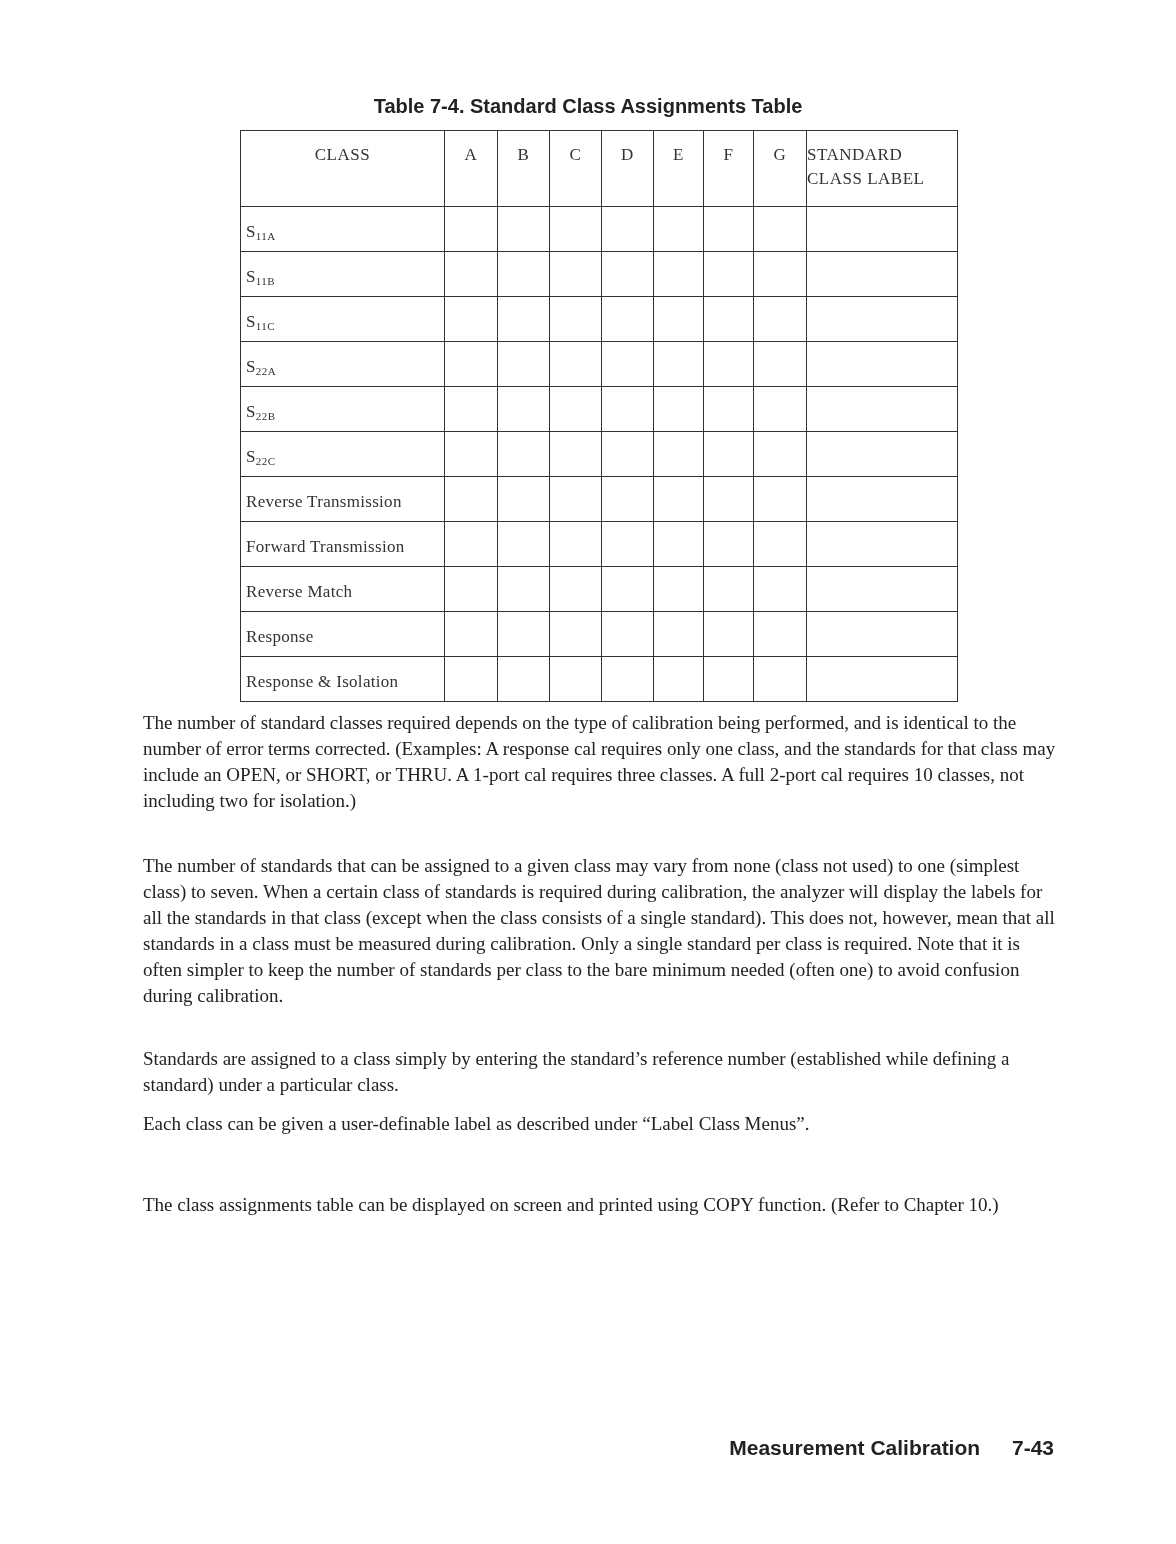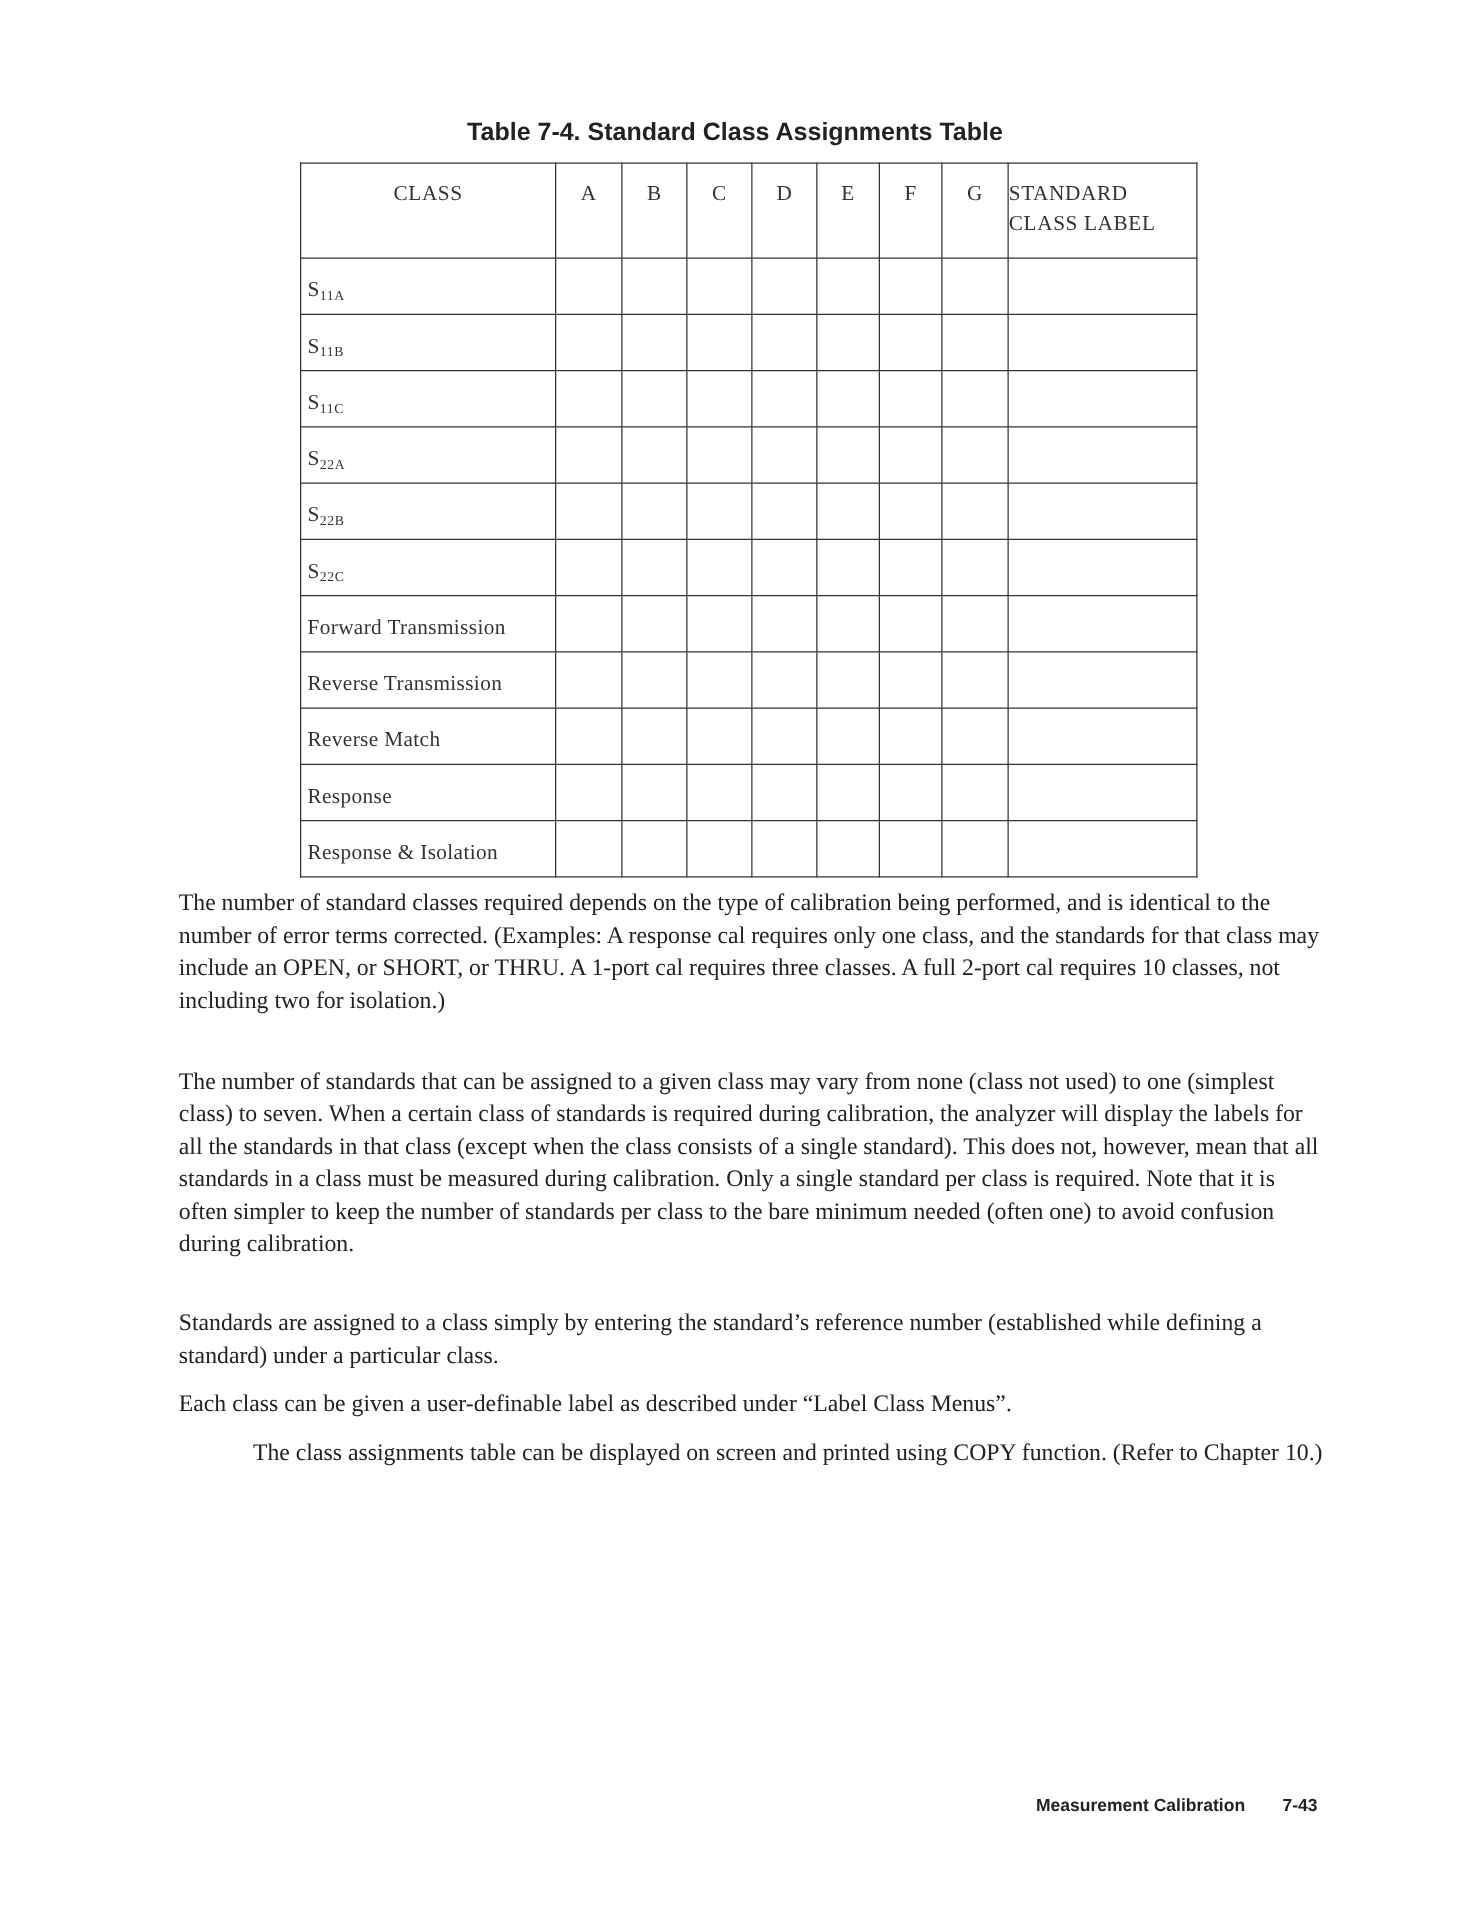--- a/index.html
+++ b/index.html
@@ -20,21 +20,21 @@
   table.classes td { height: 38px; }
   table.classes td.rowhead { text-align: left; padding-left: 5px; padding-top: 6px; vertical-align: middle; letter-spacing: 0.3px; margin-top: 24px; }
   .sub { font-size: 11px; vertical-align: -3px; letter-spacing: 0.5px; }
   .body-text {
     position: absolute; left: 143px; width: 915px;
     font-family: "Liberation Serif", serif; font-size: 19px; line-height: 26px; color: #222;
   }
   .body-text p { margin: 0; }
   .footer {
     position: absolute; top: 1436px; right: 122px;
-    font-family: "Liberation Sans", sans-serif; font-weight: bold; font-size: 14px; color: #222;
+    font-family: "Liberation Sans", sans-serif; font-weight: bold; font-size: 21px; color: #222;
   }
   .footer span + span { margin-left: 26px; }
 </style>
 </head>
 <body>
 
 <div class="caption">Table 7-4. Standard Class Assignments Table</div>
 
 <table class="classes">
   <thead>
@@ -114,32 +114,32 @@
         <td></td>
         <td></td>
         <td></td>
         <td></td>
         <td></td>
         <td></td>
         <td></td>
         <td></td>
       </tr>
       <tr>
+        <td class="rowhead"><span>Reverse Transmission</span></td>
+        <td></td>
+        <td></td>
+        <td></td>
+        <td></td>
+        <td></td>
+        <td></td>
+        <td></td>
+        <td></td>
+      </tr>
+      <tr>
         <td class="rowhead"><span>Forward Transmission</span></td>
-        <td></td>
-        <td></td>
-        <td></td>
-        <td></td>
-        <td></td>
-        <td></td>
-        <td></td>
-        <td></td>
-      </tr>
-      <tr>
-        <td class="rowhead"><span>Reverse Transmission</span></td>
         <td></td>
         <td></td>
         <td></td>
         <td></td>
         <td></td>
         <td></td>
         <td></td>
         <td></td>
       </tr>
       <tr>
@@ -183,20 +183,20 @@
 </div>
 <div class="body-text" style="top:853px;">
   <p>The number of standards that can be assigned to a given class may vary from none (class not used) to one (simplest class) to seven. When a certain class of standards is required during calibration, the analyzer will display the labels for all the standards in that class (except when the class consists of a single standard). This does not, however, mean that all standards in a class must be measured during calibration. Only a single standard per class is required. Note that it is often simpler to keep the number of standards per class to the bare minimum needed (often one) to avoid confusion during calibration.</p>
 </div>
 <div class="body-text" style="top:1046px;">
   <p>Standards are assigned to a class simply by entering the standard’s reference number (established while defining a standard) under a particular class.</p>
 </div>
 <div class="body-text" style="top:1111px;">
   <p>Each class can be given a user-definable label as described under “Label Class Menus”.</p>
 </div>
-<div class="body-text" style="top:1150px;text-align:right;">
+<div class="body-text" style="top:1192px;">
   <p>The class assignments table can be displayed on screen and printed using COPY function. (Refer to Chapter 10.)</p>
 </div>
 
 <div class="footer">
   <span>Measurement Calibration</span>
   <span>7-43</span>
 </div>
 
 </body></html>

